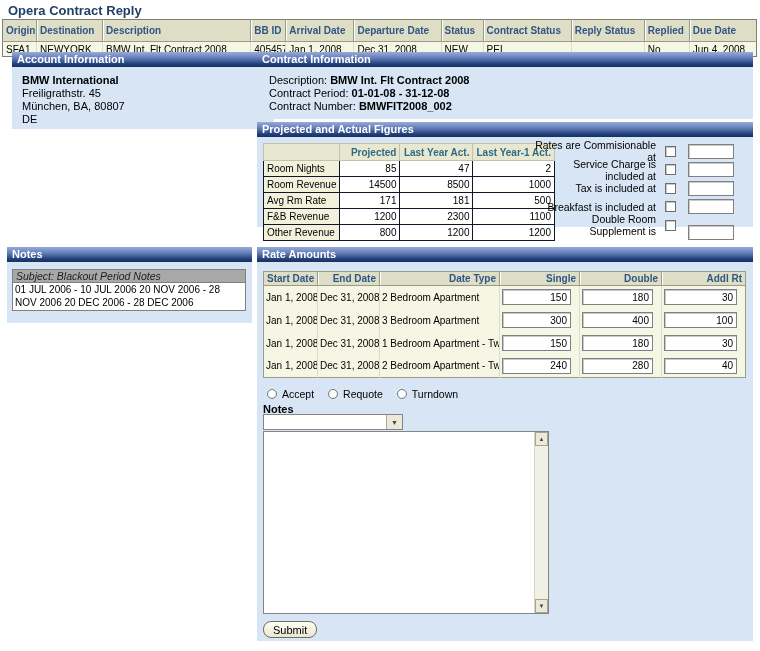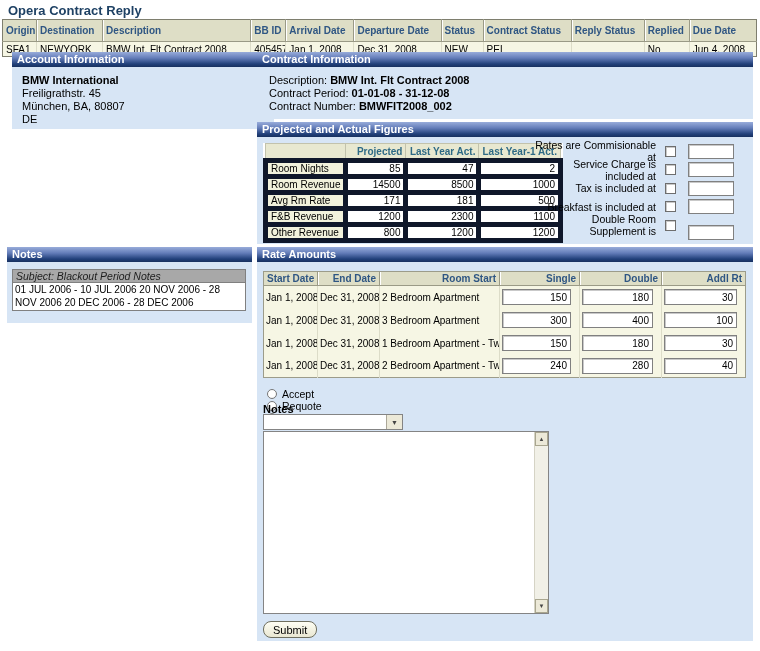--- a/index.html
+++ b/index.html
@@ -25,34 +25,34 @@
   .panel { position:absolute; }
   .panel-header { height:15px; line-height:14px; padding-left:5px; font-weight:bold; color:#fff;
                   background: linear-gradient(to bottom, #98ACDA 0%, #647DB9 40%, #21407A 80%, #17305F 100%); }
   .panel-body { background:#D7E5F5; position:relative; }
 
   .panel-account { left:12px; top:52px; width:262px; }
   .panel-account .panel-body { height:62px; padding:7px 0 0 10px; line-height:13px; }
   .panel-contract { left:257px; top:52px; width:496px; }
   .panel-contract .panel-body { height:52px; padding:7px 0 0 12px; line-height:13px; }
   .panel-figures { left:257px; top:122px; width:496px; }
-  .panel-figures .panel-body { height:107px; }
+  .panel-figures .panel-body { height:90px; }
   .panel-notes { left:7px; top:247px; width:245px; }
   .panel-notes .panel-body { height:61px; }
   .panel-rate { left:257px; top:247px; width:496px; }
   .panel-rate .panel-body { height:379px; }
 
   .bold { font-weight:bold; }
 
   
   .figures-tbl { position:absolute; left:6px; top:6px; border:1px solid #9C9C8A; font-size:10px; background:#fff; }
   .figures-tbl th { background:#E8E8D0; color:#2E6A85; font-weight:bold; height:17px; padding:0 3px;
                     text-align:right; border:1px solid #C2C2AC; }
   .figures-tbl th.blank { background:#E8E8D0; }
-  .figures-tbl td { height:16px; padding:0 3px; border:5px solid #0f172a; }
+  .figures-tbl td { height:16px; padding:0 3px; border:1px solid #0f172a; }
   .figures-tbl td.lbl { background:#F2F2DC; text-align:left; }
   .figures-tbl td.num { background:#FFFFFF; text-align:right; }
 
   
   .opts { position:absolute; left:278px; top:6px; width:214px; font-size:10.5px; }
   .opt-row { display:flex; align-items:center; height:16px; margin-bottom:2.5px; }
   .opt-label { flex:0 0 130px; text-align:right; padding-right:9px; }
   .cb { width:11px; height:11px; background:#fff; border:1px solid #6E6E6E;
         box-shadow: inset 1px 1px 0 #C9C9C9; flex:0 0 auto; }
   .opt-input { width:46px; height:15px; margin-left:12px; border:1px solid #808080;
@@ -69,21 +69,21 @@
   .rate-tbl { position:absolute; left:6px; top:9px; width:482px; border:1px solid #9C9C8A; font-size:10px; }
   .rate-tbl th { background:#DEDEC6; color:#2F5683; font-weight:bold; text-align:right;
                  height:14px; padding:0 3px; border-bottom:1px solid #9A9A86; }
   .rate-tbl th + th { border-left:1px solid #9A9A86; box-shadow: inset 1px 0 0 #FFFFFF; }
   .rate-tbl td { background:#F6F6E4; height:23px; padding:0 2px; }
   .rate-tbl td + td { border-left:1px solid #DCDCC8; }
   .rate-input { width:calc(100% - 6px); height:16px; border:1px solid #808080;
                 box-shadow: inset 1px 1px 0 #C9C9C9; font-size:10px; text-align:right; padding:0 3px; }
 
   
-  .radio-row { position:absolute; left:10px; top:126px; display:flex; align-items:flex-start; font-size:10.5px;flex-direction:column; }
+  .radio-row { position:absolute; left:10px; top:126px; display:flex; align-items:center; font-size:10.5px; }
   .radio-item { display:flex; align-items:center; margin-right:14px; }
   .radio { width:10px; height:10px; border:1px solid #787878; border-radius:50%;
            background: radial-gradient(circle at 35% 35%, #ffffff 60%, #d8d8d8); margin-right:5px; }
   .reply-notes-label { position:absolute; left:6px; top:141px; font-weight:bold; font-size:11px; }
 
   .combo { position:absolute; left:6px; top:152px; width:140px; height:16px; background:#fff;
            border:1px solid #848484; display:flex; }
   .combo-value { flex:1; font-size:10px; padding:1px 2px; }
   .combo-btn { width:16px; background:#ECE9D8; border-left:1px solid #ACA899;
                display:flex; align-items:center; justify-content:center; font-size:7px; color:#444; }
@@ -282,21 +282,21 @@
           <col style="width:62px">
           <col style="width:120px">
         <col style="width:80px">
           <col style="width:82px">
           <col style="width:84px">
       </colgroup>
       <tbody>
           <tr>
         <th>Start Date</th>
         <th>End Date</th>
-        <th>Room Start</th>
+        <th>Date Type</th>
         <th>Single</th>
         <th>Double</th>
         <th>Addl Rt</th>
       </tr>
       <tr>
         <td>Jan 1, 2008</td>
         <td>Dec 31, 2008</td>
         <td>2 Bedroom Apartment</td>
         <td><input class="rate-input" value="150" style=""></td>
         <td><input class="rate-input" value="180" style=""></td>

